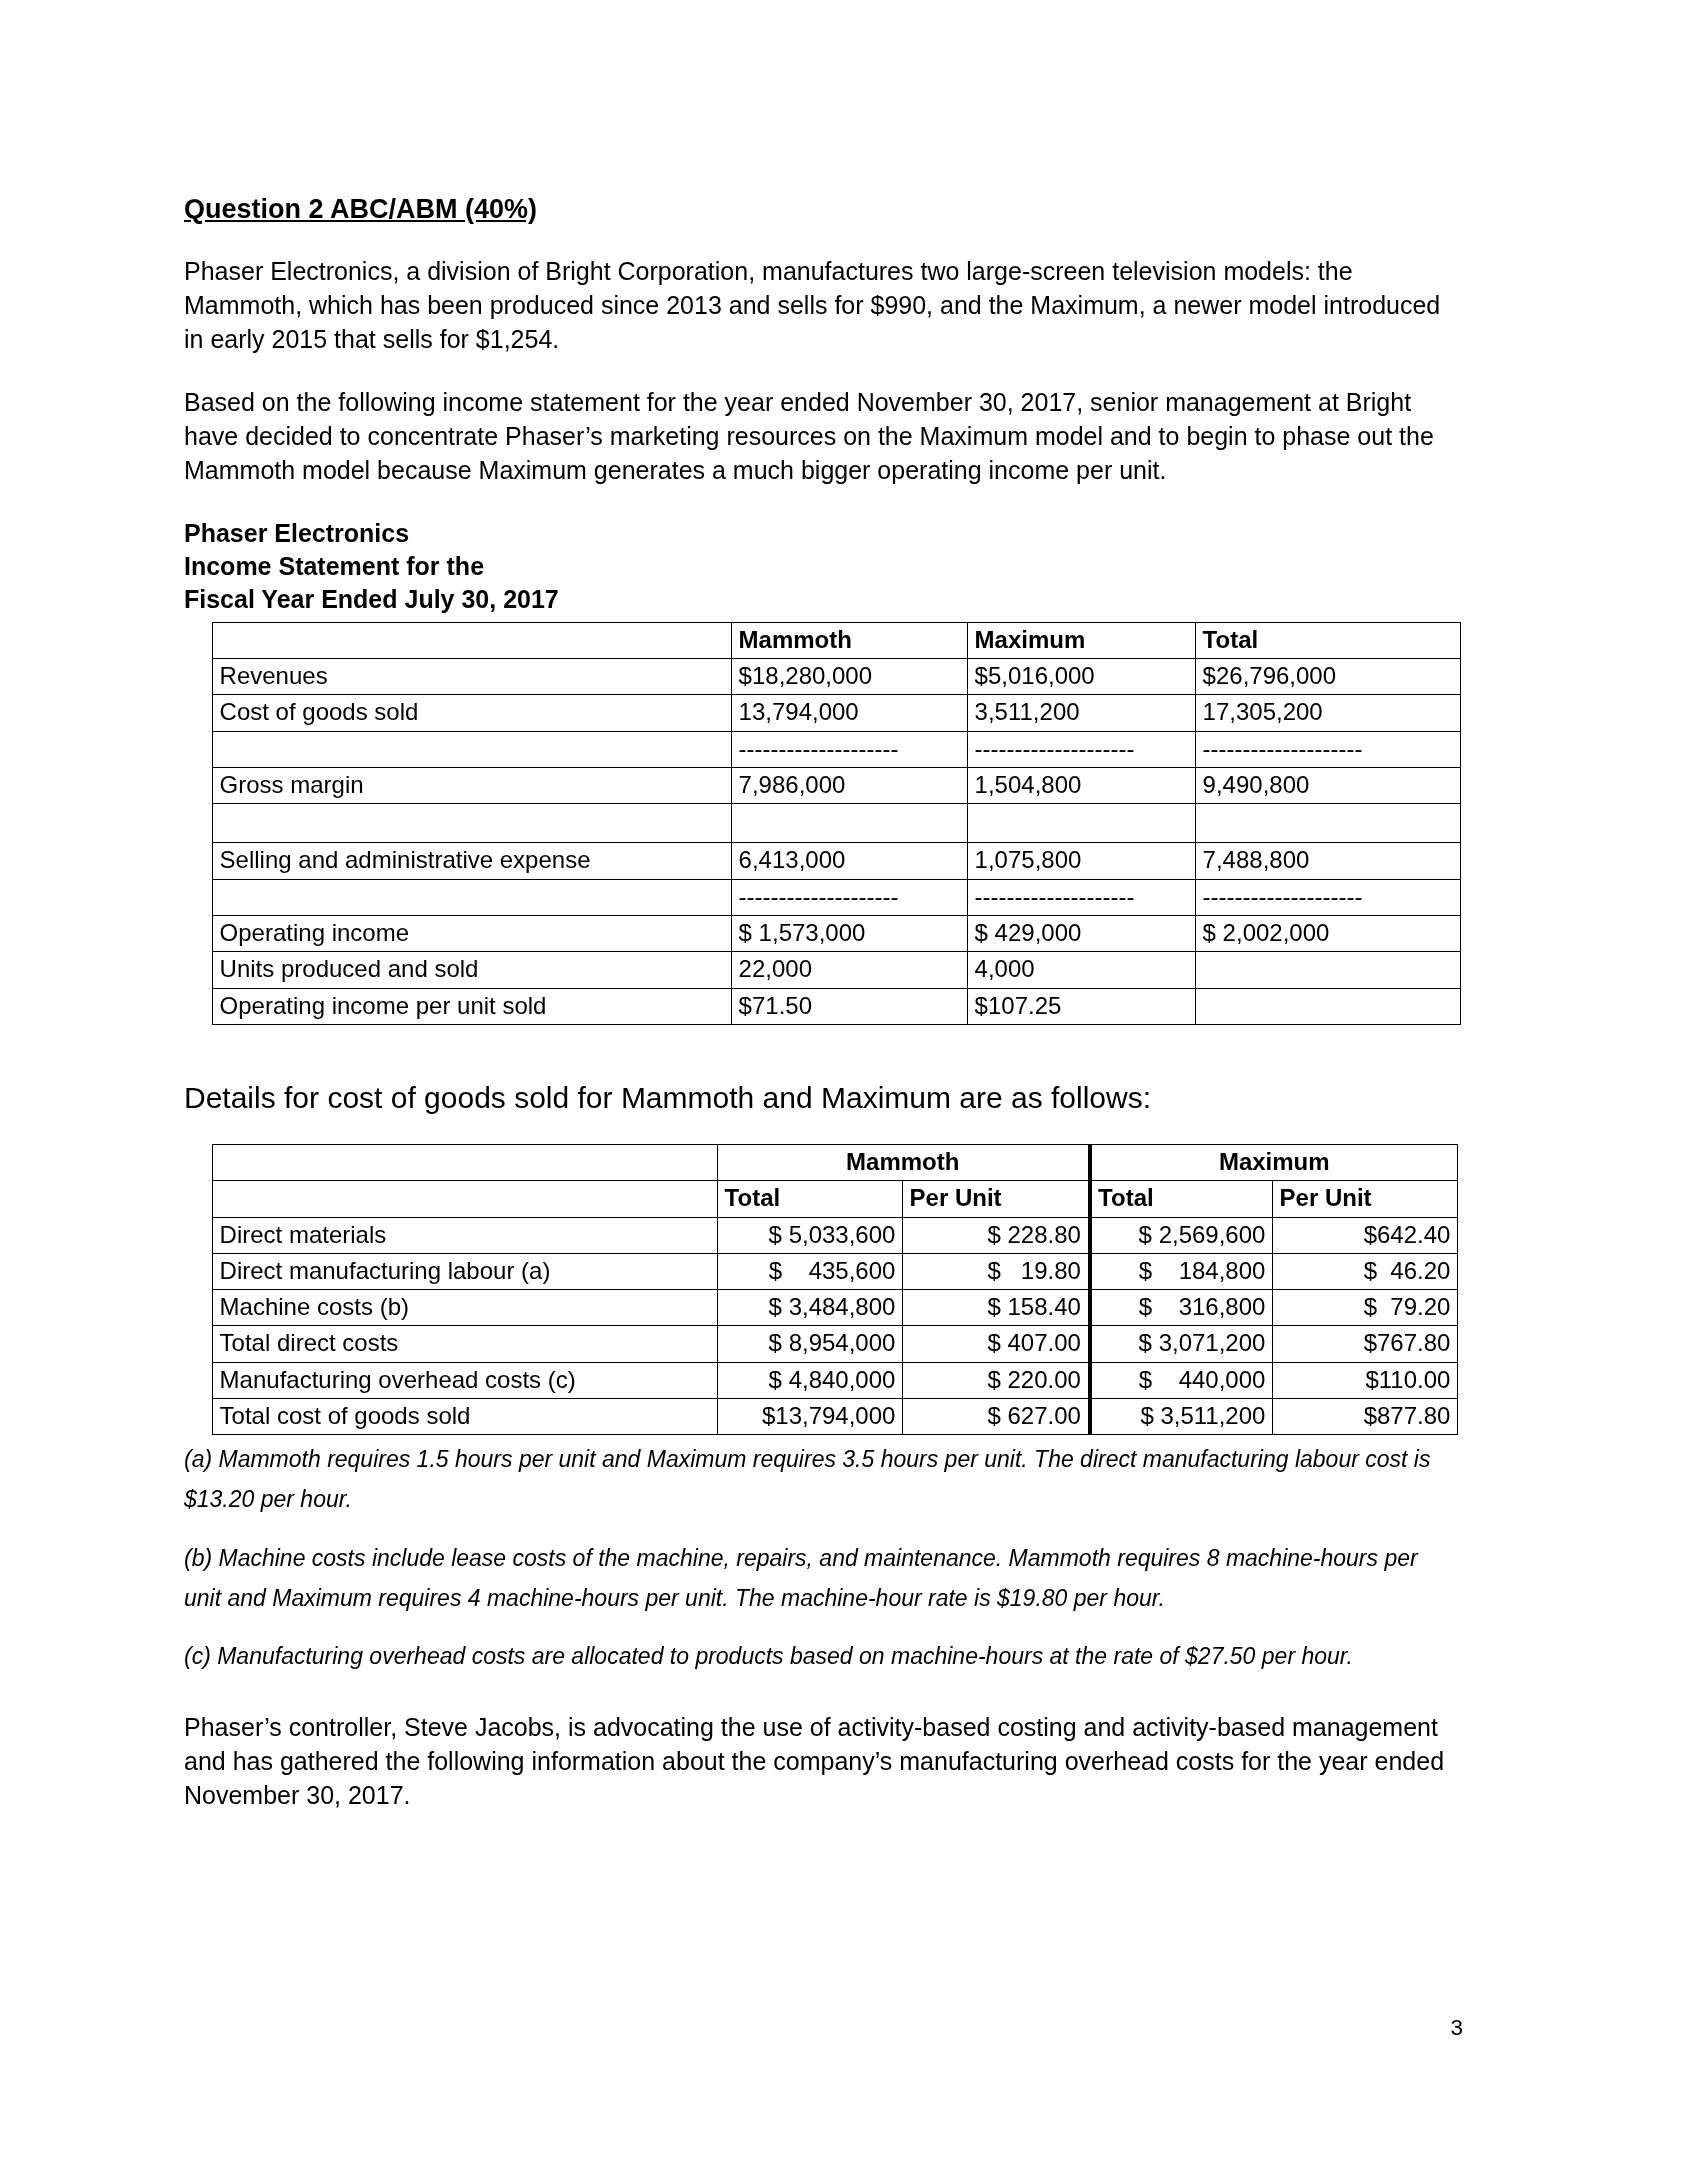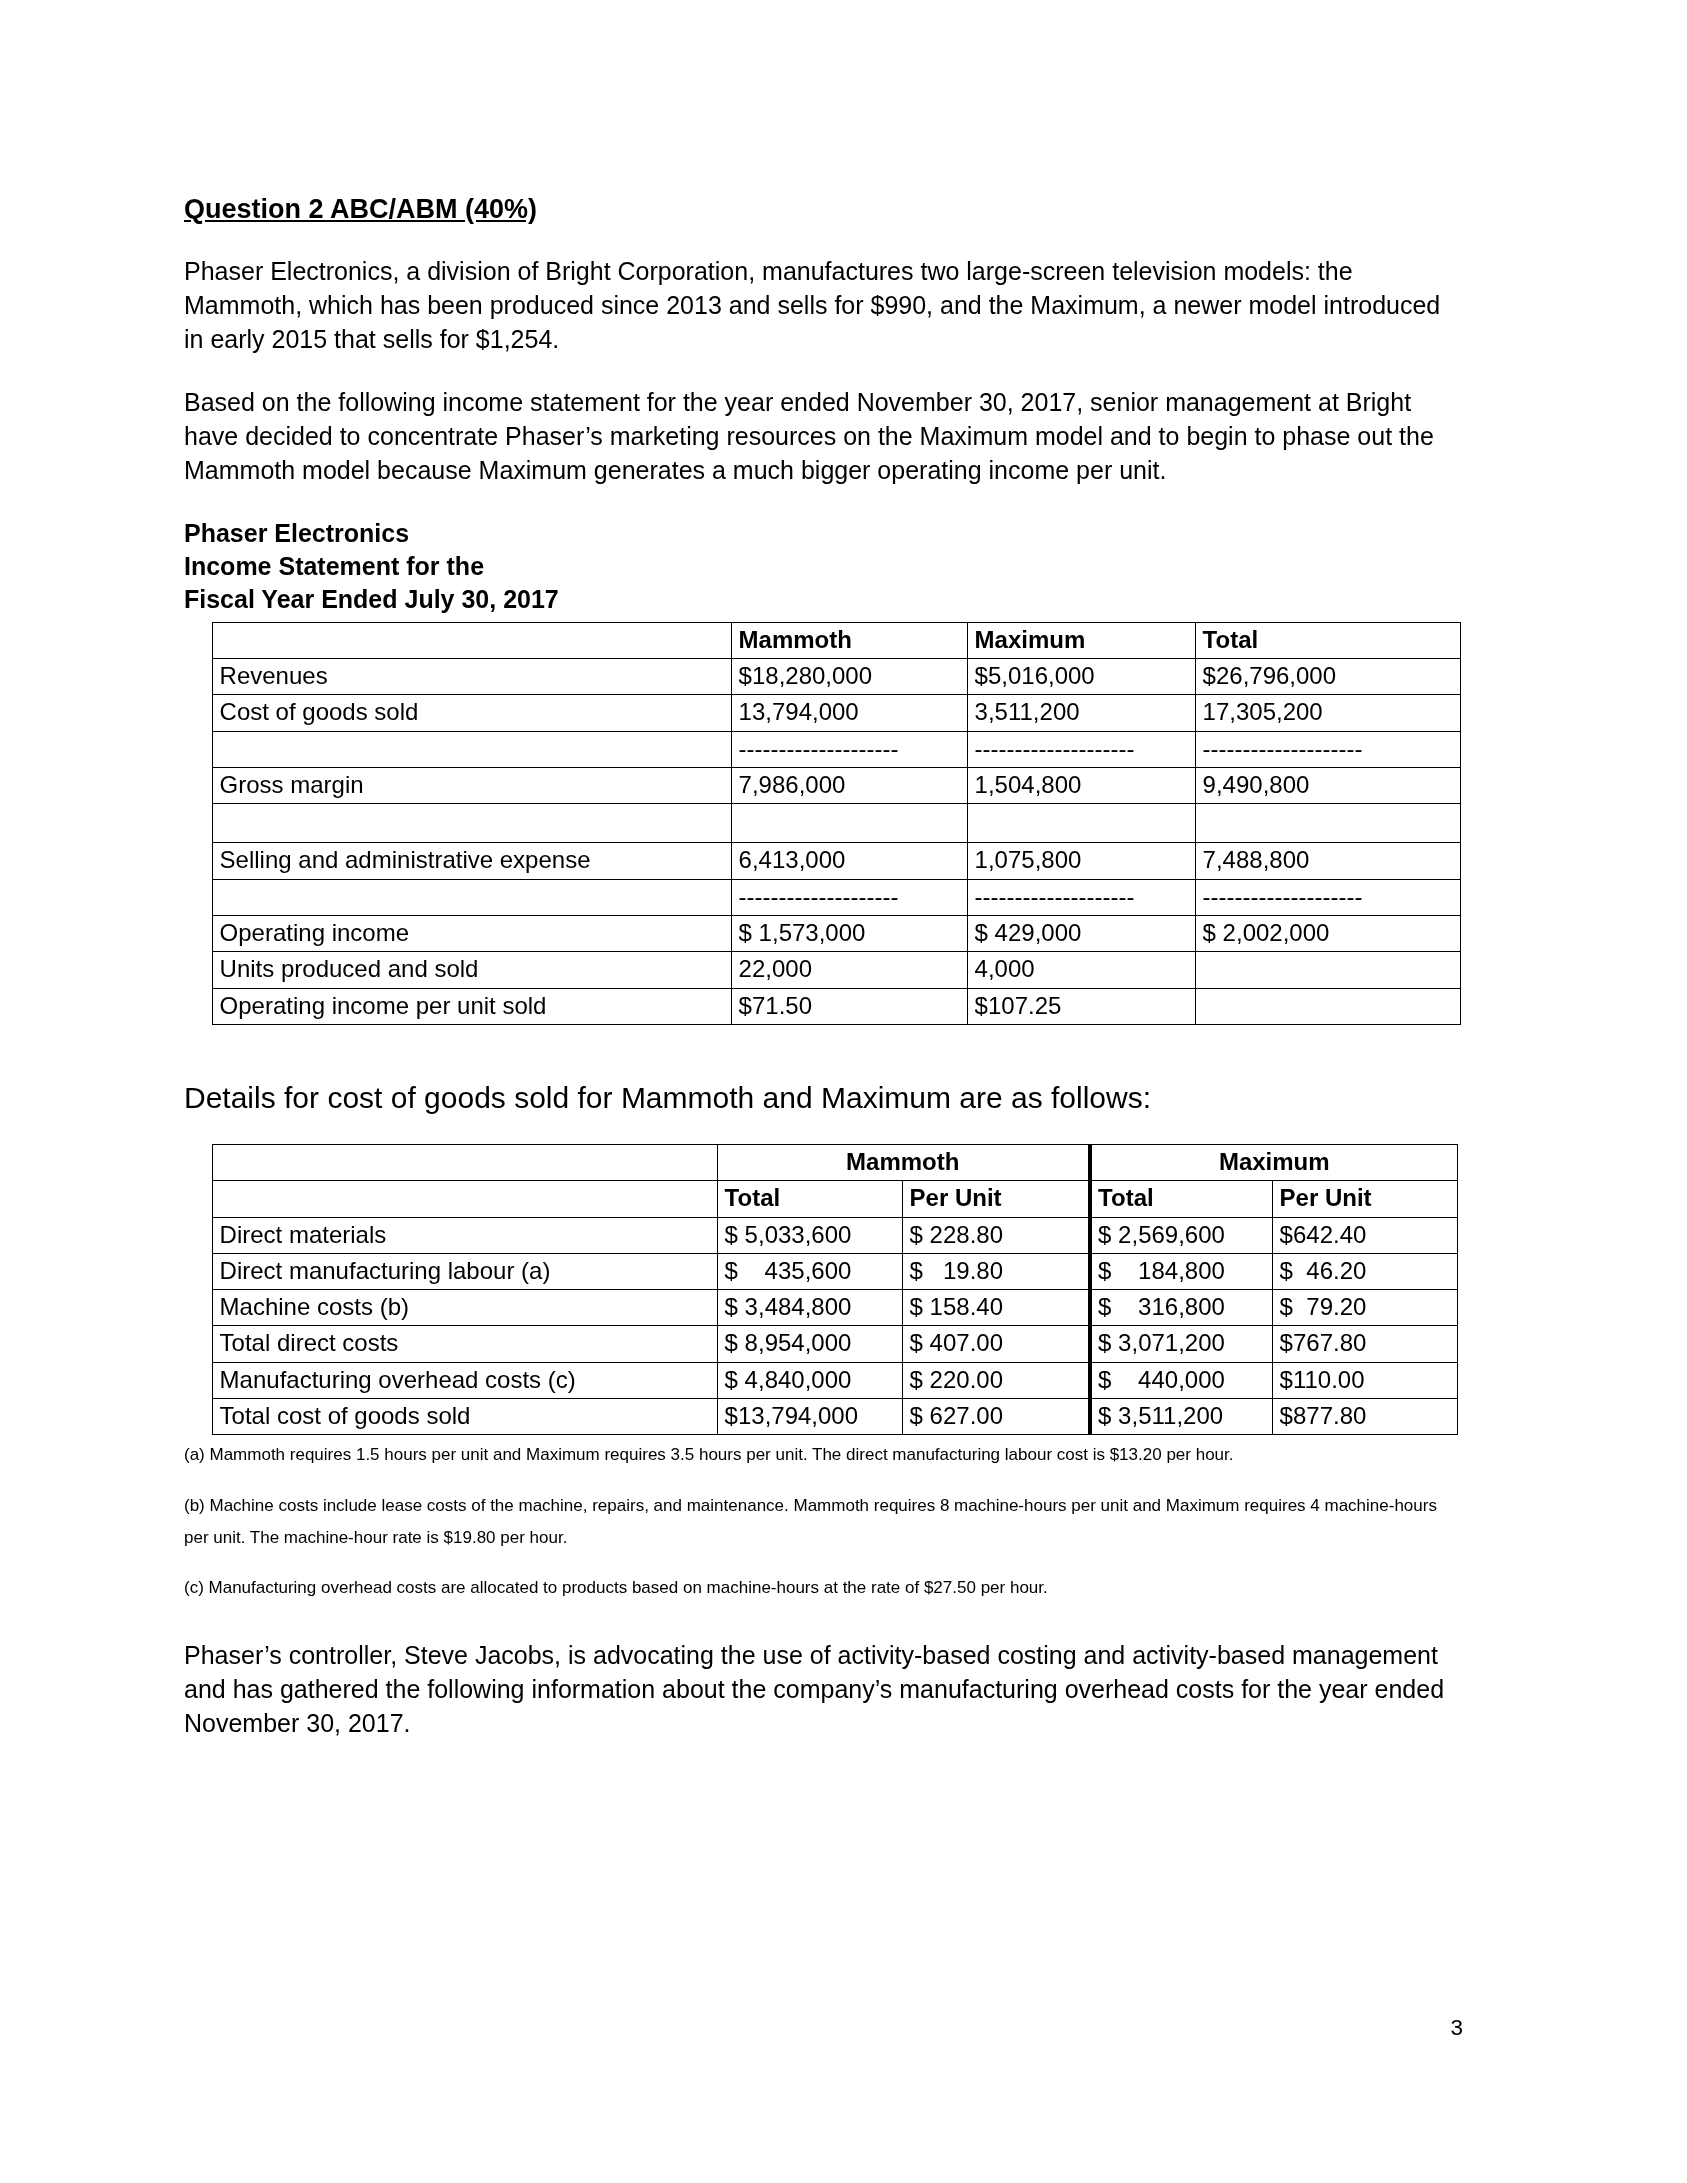--- a/index.html
+++ b/index.html
@@ -96,26 +96,27 @@
   #cogs-table {
     margin-top: 29px;
     width: 1246px;
   }
   #cogs-table col.d0 { width: 505px; }
   #cogs-table col.d1 { width: 185px; }
   #cogs-table col.d2 { width: 187px; }
   #cogs-table col.d3 { width: 183px; }
   #cogs-table col.d4 { width: 185px; }
   #cogs-table .grp-div { border-left: 4px solid #000000; }
-  #cogs-table td.num { white-space: pre; }
+  #cogs-table td.num { white-space: pre; text-align: right; }
 
   
   .footnote {
-    font-size: 17px;
-    line-height: 32px;
+    font-size: 23px;
+    font-style: italic;
+    line-height: 40px;
     margin-top: 18.5px;
   }
   .footnote.first { margin-top: 4px; }
 
   .closing {
     font-size: 25px;
     line-height: 34px;
     margin-top: 34px;
   }
 

